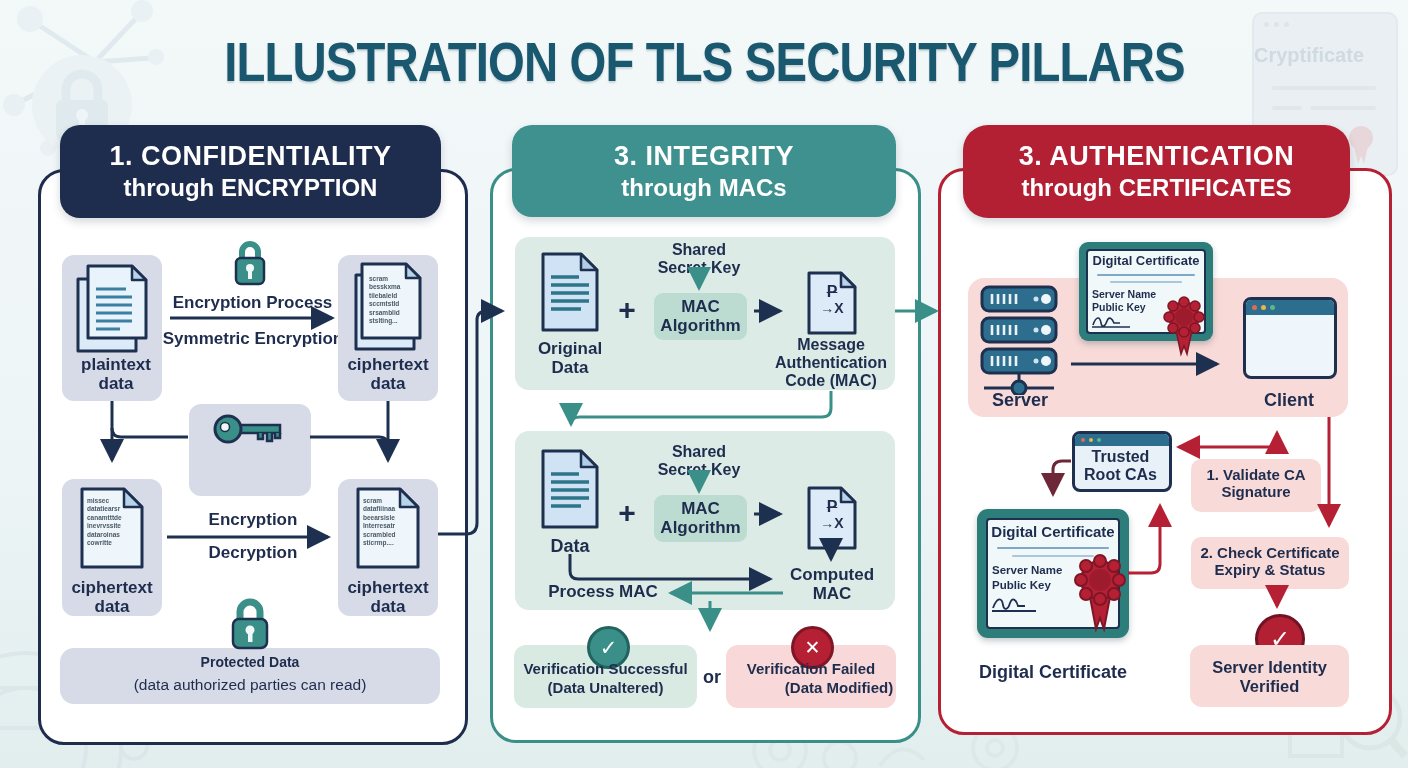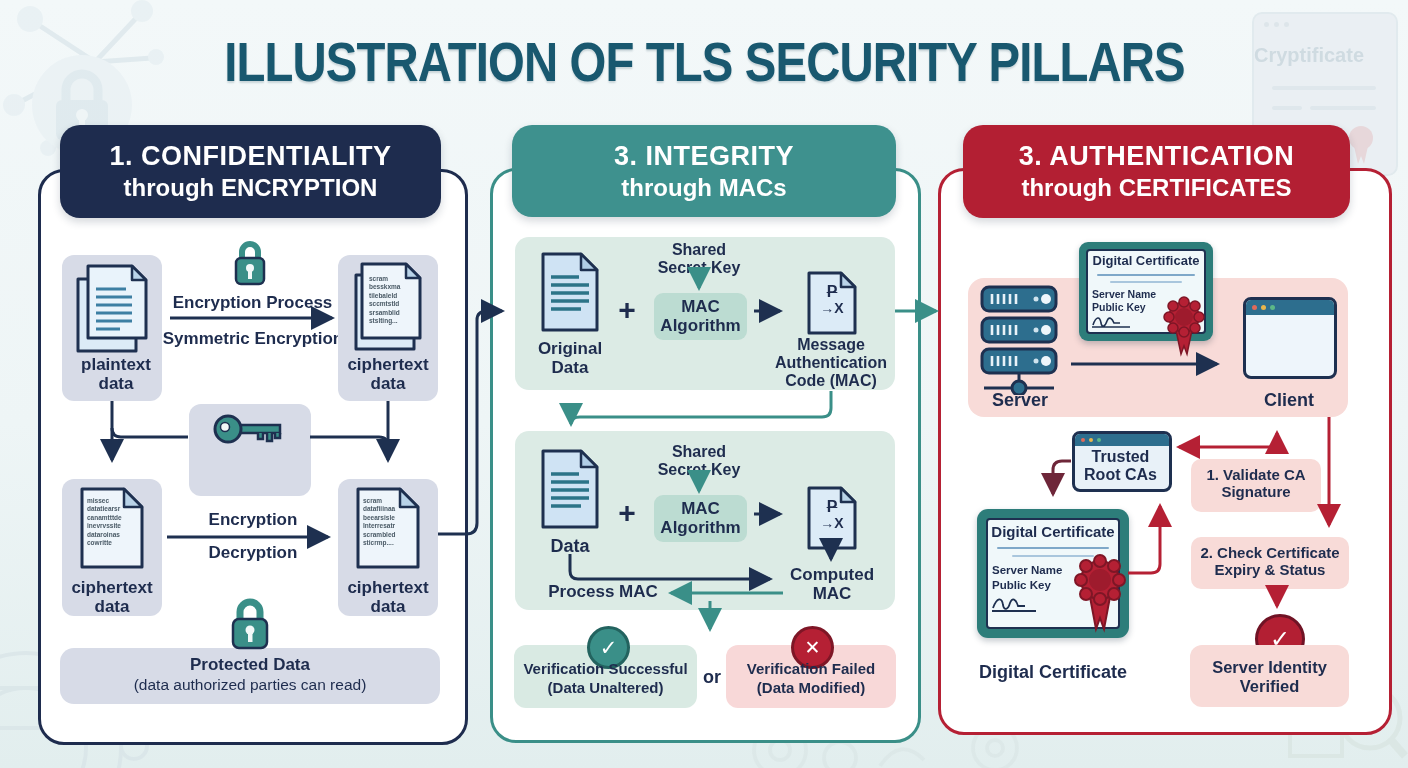--- a/index.html
+++ b/index.html
@@ -115,21 +115,21 @@
   <div class="panel" style="left:938px;top:168px;width:448px;height:561px;border:3px solid #b52034;"></div>
 
   <div class="hdr" style="left:60px;top:125px;width:381px;height:93px;background:#1e2c4e;">
     <div class="l1">1. CONFIDENTIALITY</div>
     <div class="l2"><span class="thin">through</span> <span class="kw">ENCRYPTION</span></div>
   </div>
   <div class="hdr" style="left:512px;top:125px;width:384px;height:92px;background:#3e918e;">
     <div class="l1">3. INTEGRITY</div>
     <div class="l2"><span class="thin">through</span> <span class="kw">MACs</span></div>
   </div>
-  <div class="hdr" style="left:963px;top:125px;width:387px;height:93px;background:#b31f33;">
+  <div class="hdr" style="left:963px;top:125px;width:387px;height:93px;background:#b31f33;border-radius:25px;">
     <div class="l1">3. AUTHENTICATION</div>
     <div class="l2"><span class="thin">through</span> <span class="kw">CERTIFICATES</span></div>
   </div>
 
   <div class="gbox" style="left:62px;top:255px;width:100px;height:146px;"></div>
   <svg class="abs" style="left:74px;top:263px;" width="78" height="92" viewBox="0 0 78 92">
     <path d="M4,16 h44 l14,14 v58 h-58 z" fill="#dcebf7" stroke="#1e3050" stroke-width="3" stroke-linejoin="round"></path>
     <path d="M14,3 h44 l14,14 v58 h-58 z" fill="#e9f3fb" stroke="#1e3050" stroke-width="3" stroke-linejoin="round"></path>
     <path d="M58,3 l14,14 h-14 z" fill="#b9d3e8" stroke="#1e3050" stroke-width="2.5" stroke-linejoin="round"></path>
     <g stroke="#3d7fa3" stroke-width="3.2">
@@ -214,21 +214,21 @@
   <div class="lbl" style="left:338px;top:578px;width:100px;font-size:17px;">ciphertext
 data</div>
 
   <div class="gbox" style="left:60px;top:648px;width:380px;height:56px;border-radius:14px;"></div>
   <svg class="abs" style="left:226px;top:594px;" width="48" height="58" viewBox="0 0 48 58">
     <path d="M14,27 v-9 a10,10 0 0 1 20,0 v9" stroke="#3a8f88" stroke-width="7" fill="none"></path>
     <rect x="7" y="25" width="34" height="29" rx="6" fill="#3a8f88" stroke="#1e3050" stroke-width="2.5"></rect>
     <circle cx="24" cy="36" r="4.5" fill="#f2f8f8"></circle>
       <rect x="22" y="38" width="4.5" height="10" fill="#f2f8f8"></rect>
   </svg>
-  <div class="lbl" style="left:60px;top:655px;width:380px;font-size:17px;">Protected Data</div>
+  <div class="lbl" style="left:60px;top:655px;width:380px;font-size:14px;">Protected Data</div>
   <div class="lbl" style="left:60px;top:676px;width:380px;font-size:15.5px;font-weight:normal;">(data authorized parties can read)</div>
 
   <div class="mint" style="left:515px;top:237px;width:380px;height:153px;"></div>
   <svg class="abs" style="left:540px;top:251px;" width="60" height="82" viewBox="0 0 60 82">
     <path d="M3,3 h38 l16,16 v60 h-54 z" fill="#cfe3f4" stroke="#1e3050" stroke-width="3" stroke-linejoin="round"></path>
     <path d="M41,3 l16,16 h-16 z" fill="#b0cde6" stroke="#1e3050" stroke-width="2.5" stroke-linejoin="round"></path>
     <g stroke="#2c7488" stroke-width="3.4">
         <path d="M11,26 h28 M11,34 h38 M11,42 h38 M11,50 h38 M11,58 h30"></path>
       </g>
   </svg>
@@ -288,21 +288,21 @@
     <span>✓</span>
     </div>
   <div class="lbl" style="left:514px;top:661px;width:183px;font-size:15px;">Verification Successful</div>
   <div class="lbl" style="left:514px;top:680px;width:183px;font-size:15px;">(Data Unaltered)</div>
   <div class="lbl" style="left:699px;top:667px;width:26px;font-size:18px;">or</div>
   <div class="abs" style="left:726px;top:645px;width:170px;height:63px;background:#f8d8d8;border-radius:12px;"></div>
   <div class="circle-badge" style="left:791px;top:626px;width:37px;height:37px;background:#b52034;border:3px solid #7e1626;font-size:19px;">
     <span>✕</span>
     </div>
   <div class="lbl" style="left:726px;top:661px;width:170px;font-size:15px;">Verification Failed</div>
-  <div class="lbl" style="left:726px;top:680px;width:170px;font-size:15px;">(Data Modified)</div>
+  <div class="lbl" style="left:726px;top:680px;width:170px;font-size:15px;padding-left:28px;">(Data Modified)</div>
 
   <div class="pink" style="left:968px;top:278px;width:380px;height:139px;border-radius:16px;"></div>
   <svg class="abs" style="left:980px;top:285px;" width="80" height="110" viewBox="0 0 80 110">
     <g>
       <rect x="2" y="2" width="74" height="24" rx="7" fill="#2d6e8e" stroke="#1e3050" stroke-width="3"></rect>
       <rect x="2" y="33" width="74" height="24" rx="7" fill="#2d6e8e" stroke="#1e3050" stroke-width="3"></rect>
       <rect x="2" y="64" width="74" height="24" rx="7" fill="#2d6e8e" stroke="#1e3050" stroke-width="3"></rect>
       <g stroke="#e8f2f8" stroke-width="2.6">
         <path d="M12,9 v10 M18,9 v10 M24,9 v10 M30,9 v10 M36,9 v10"></path>
         <path d="M12,40 v10 M18,40 v10 M24,40 v10 M30,40 v10 M36,40 v10"></path>

